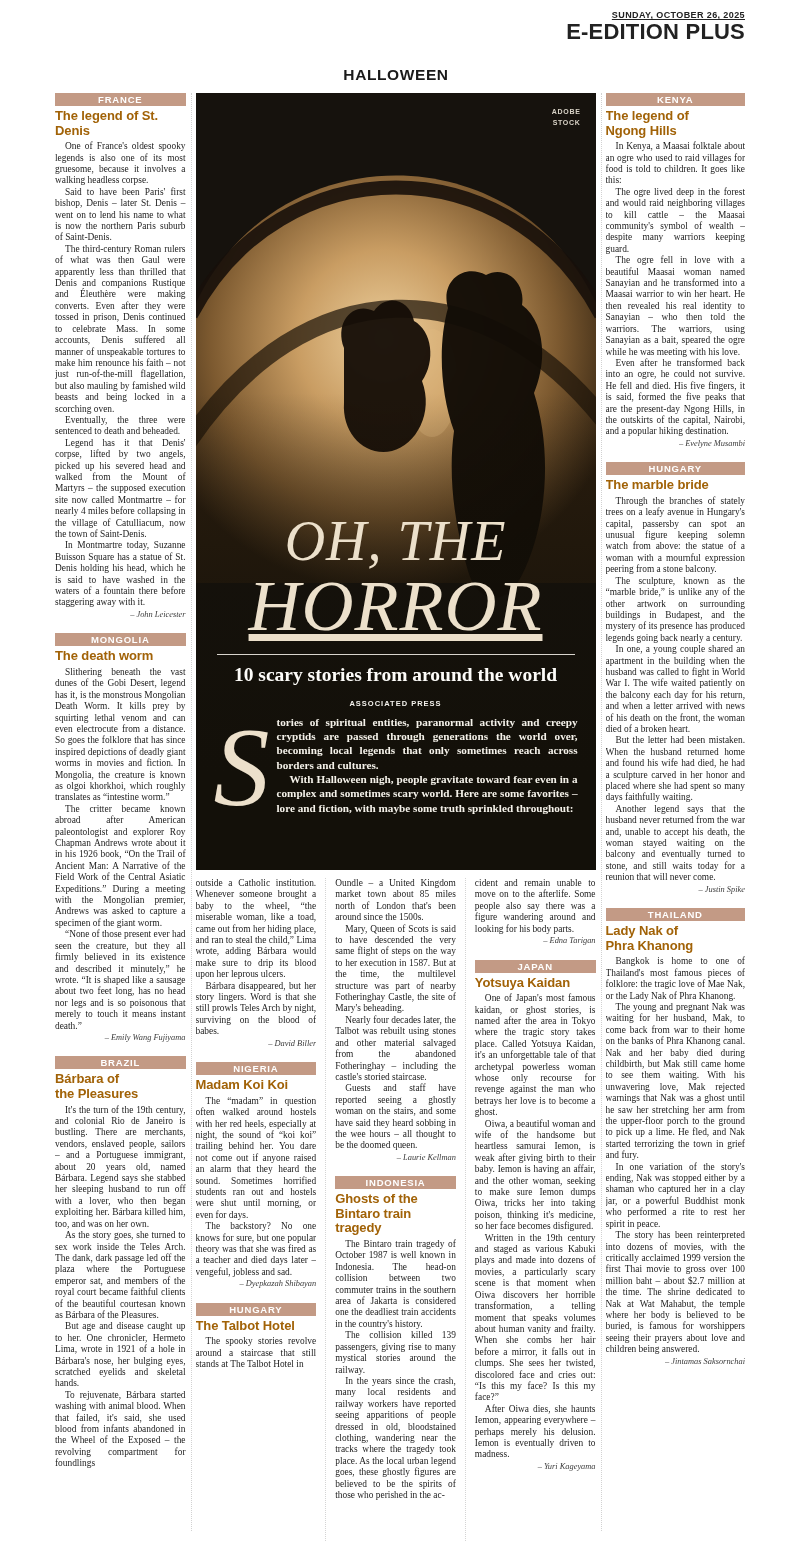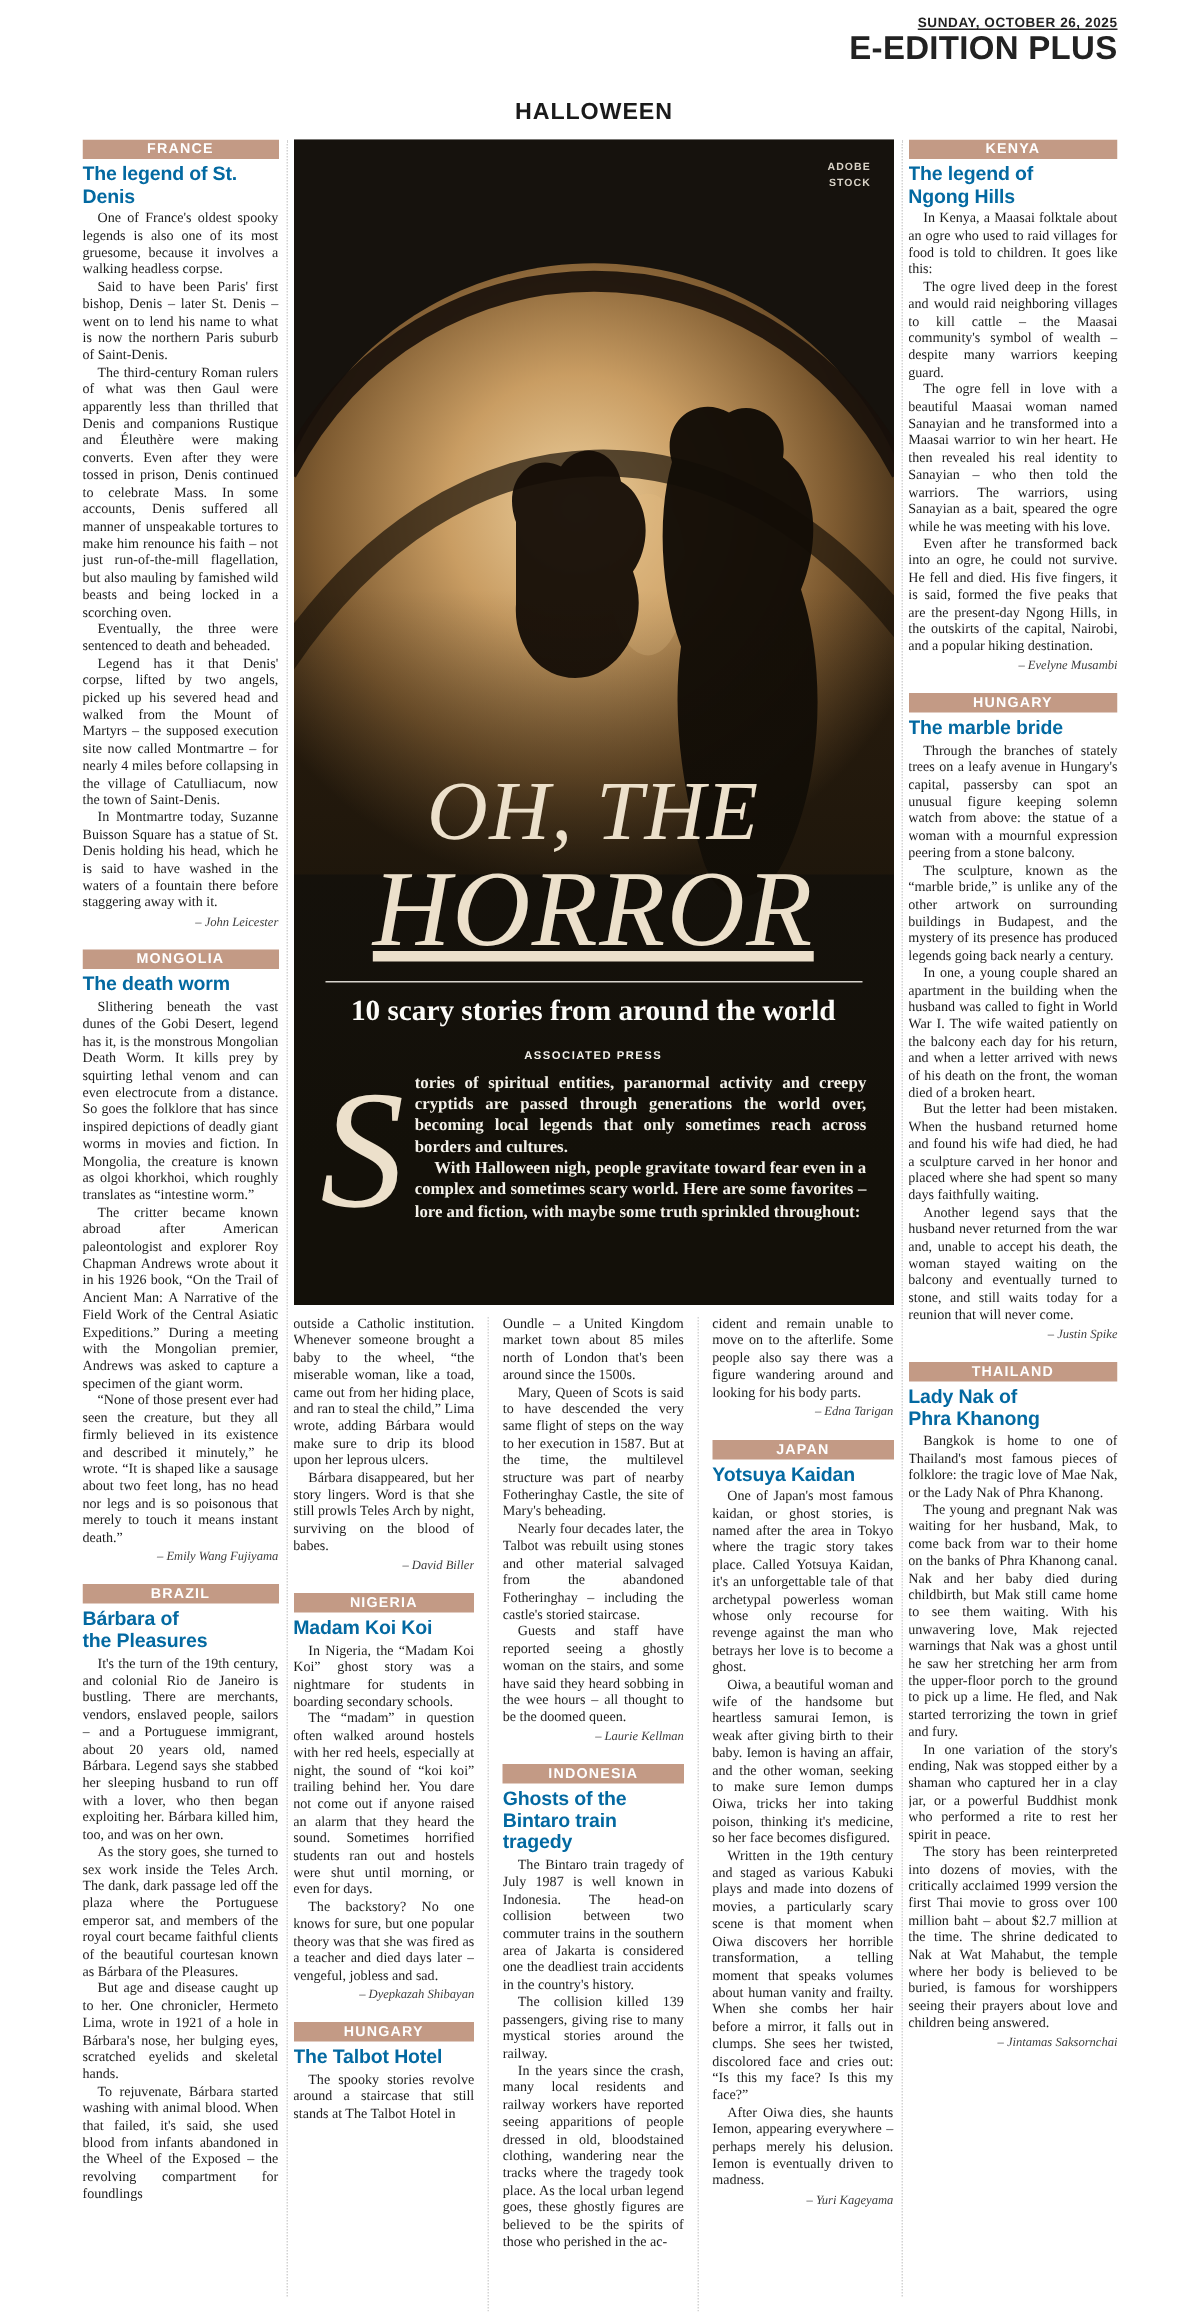--- a/index.html
+++ b/index.html
@@ -20,21 +20,21 @@
   .content::after{left:546px;}
   .col-1{width:131px;overflow:hidden;}
   .center{width:400px;display:flex;flex-direction:column;}
   .col-5{width:140px;overflow:hidden;}
 
   
   .label{background:#c39a85;color:#fff;text-align:center;font:700 9.5px/13px "Liberation Sans",sans-serif;
     letter-spacing:.8px;margin:0 0 3px;}
   .section{margin-top:13px;}
   .section.first{margin-top:0;}
-  h2{font:700 13px/14.6px "Liberation Sans",sans-serif;color:#0369a1;margin:2px 0 3px;white-space:pre-line;letter-spacing:-.1px;}
+  h2{font:700 13px/14.6px "Liberation Sans",sans-serif;color:#a16207;margin:2px 0 3px;white-space:pre-line;letter-spacing:-.1px;}
   .paras p{margin:0;font-size:9.4px;line-height:11.4px;text-align:justify;text-indent:10px;color:#1c1c1c;}
   .paras p.cont{text-indent:0;}
   .byline{font:italic 8.4px/10.5px "Liberation Serif",serif;text-align:right;color:#3a3a3a;margin-top:1px;}
 
   
   .hero{position:relative;width:400px;height:777px;background:#14110d;overflow:hidden;flex:none;}
   .hero svg{position:absolute;left:0;top:0;}
   .hero-credit{position:absolute;top:14px;right:15px;text-align:right;
     font:700 7px/1.5 "Liberation Sans",sans-serif;letter-spacing:.7px;color:#d9d3c7;white-space:pre-line;}
   .hero-bottom{position:absolute;left:0;right:0;top:420px;text-align:center;}
@@ -147,21 +147,20 @@
       <div class="subcol">
         <div class="paras">
             <p class="cont">outside a Catholic institution. Whenever someone brought a baby to the wheel, “the miserable woman, like a toad, came out from her hiding place, and ran to steal the child,” Lima wrote, adding Bárbara would make sure to drip its blood upon her leprous ulcers.</p>
             <p>Bárbara disappeared, but her story lingers. Word is that she still prowls Teles Arch by night, surviving on the blood of babes.</p>
           </div>
         <div class="byline">– David Biller</div>
         <section class="section">
           <div class="label">NIGERIA</div>
           <h2>Madam Koi Koi</h2>
           <div class="paras">
-              <p>In Nigeria, the “Madam Koi Koi” ghost story was a nightmare for students in boarding secondary schools.</p>
               <p>The “madam” in question often walked around hostels with her red heels, especially at night, the sound of “koi koi” trailing behind her. You dare not come out if anyone raised an alarm that they heard the sound. Sometimes horrified students ran out and hostels were shut until morning, or even for days.</p>
               <p>The backstory? No one knows for sure, but one popular theory was that she was fired as a teacher and died days later – vengeful, jobless and sad.</p>
             </div>
           <div class="byline">– Dyepkazah Shibayan</div>
         </section>
         <section class="section">
           <div class="label">HUNGARY</div>
           <h2>The Talbot Hotel</h2>
           <div class="paras">
               <p>The spooky stories revolve around a staircase that still stands at The Talbot Hotel in</p>
@@ -175,21 +174,21 @@
             <p>Mary, Queen of Scots is said to have descended the very same flight of steps on the way to her execution in 1587. But at the time, the multilevel structure was part of nearby Fotheringhay Castle, the site of Mary's beheading.</p>
             <p>Nearly four decades later, the Talbot was rebuilt using stones and other material salvaged from the abandoned Fotheringhay – including the castle's storied staircase.</p>
             <p>Guests and staff have reported seeing a ghostly woman on the stairs, and some have said they heard sobbing in the wee hours – all thought to be the doomed queen.</p>
           </div>
         <div class="byline">– Laurie Kellman</div>
         <section class="section">
           <div class="label">INDONESIA</div>
           <h2>Ghosts of the
 Bintaro train tragedy</h2>
           <div class="paras">
-              <p>The Bintaro train tragedy of July 1987 is well known in Indonesia. The head-on collision between two commuter trains in the southern area of Jakarta is considered one the deadliest train accidents in the country's history.</p>
+              <p>The Bintaro train tragedy of October 1987 is well known in Indonesia. The head-on collision between two commuter trains in the southern area of Jakarta is considered one the deadliest train accidents in the country's history.</p>
               <p>The collision killed 139 passengers, giving rise to many mystical stories around the railway.</p>
               <p>In the years since the crash, many local residents and railway workers have reported seeing apparitions of people dressed in old, bloodstained clothing, wandering near the tracks where the tragedy took place. As the local urban legend goes, these ghostly figures are believed to be the spirits of those who perished in the ac-</p>
             </div>
         </section>
       </div>
 
       <div class="subcol">
         <div class="paras">
             <p class="cont">cident and remain unable to move on to the afterlife. Some people also say there was a figure wandering around and looking for his body parts.</p>
           </div>

